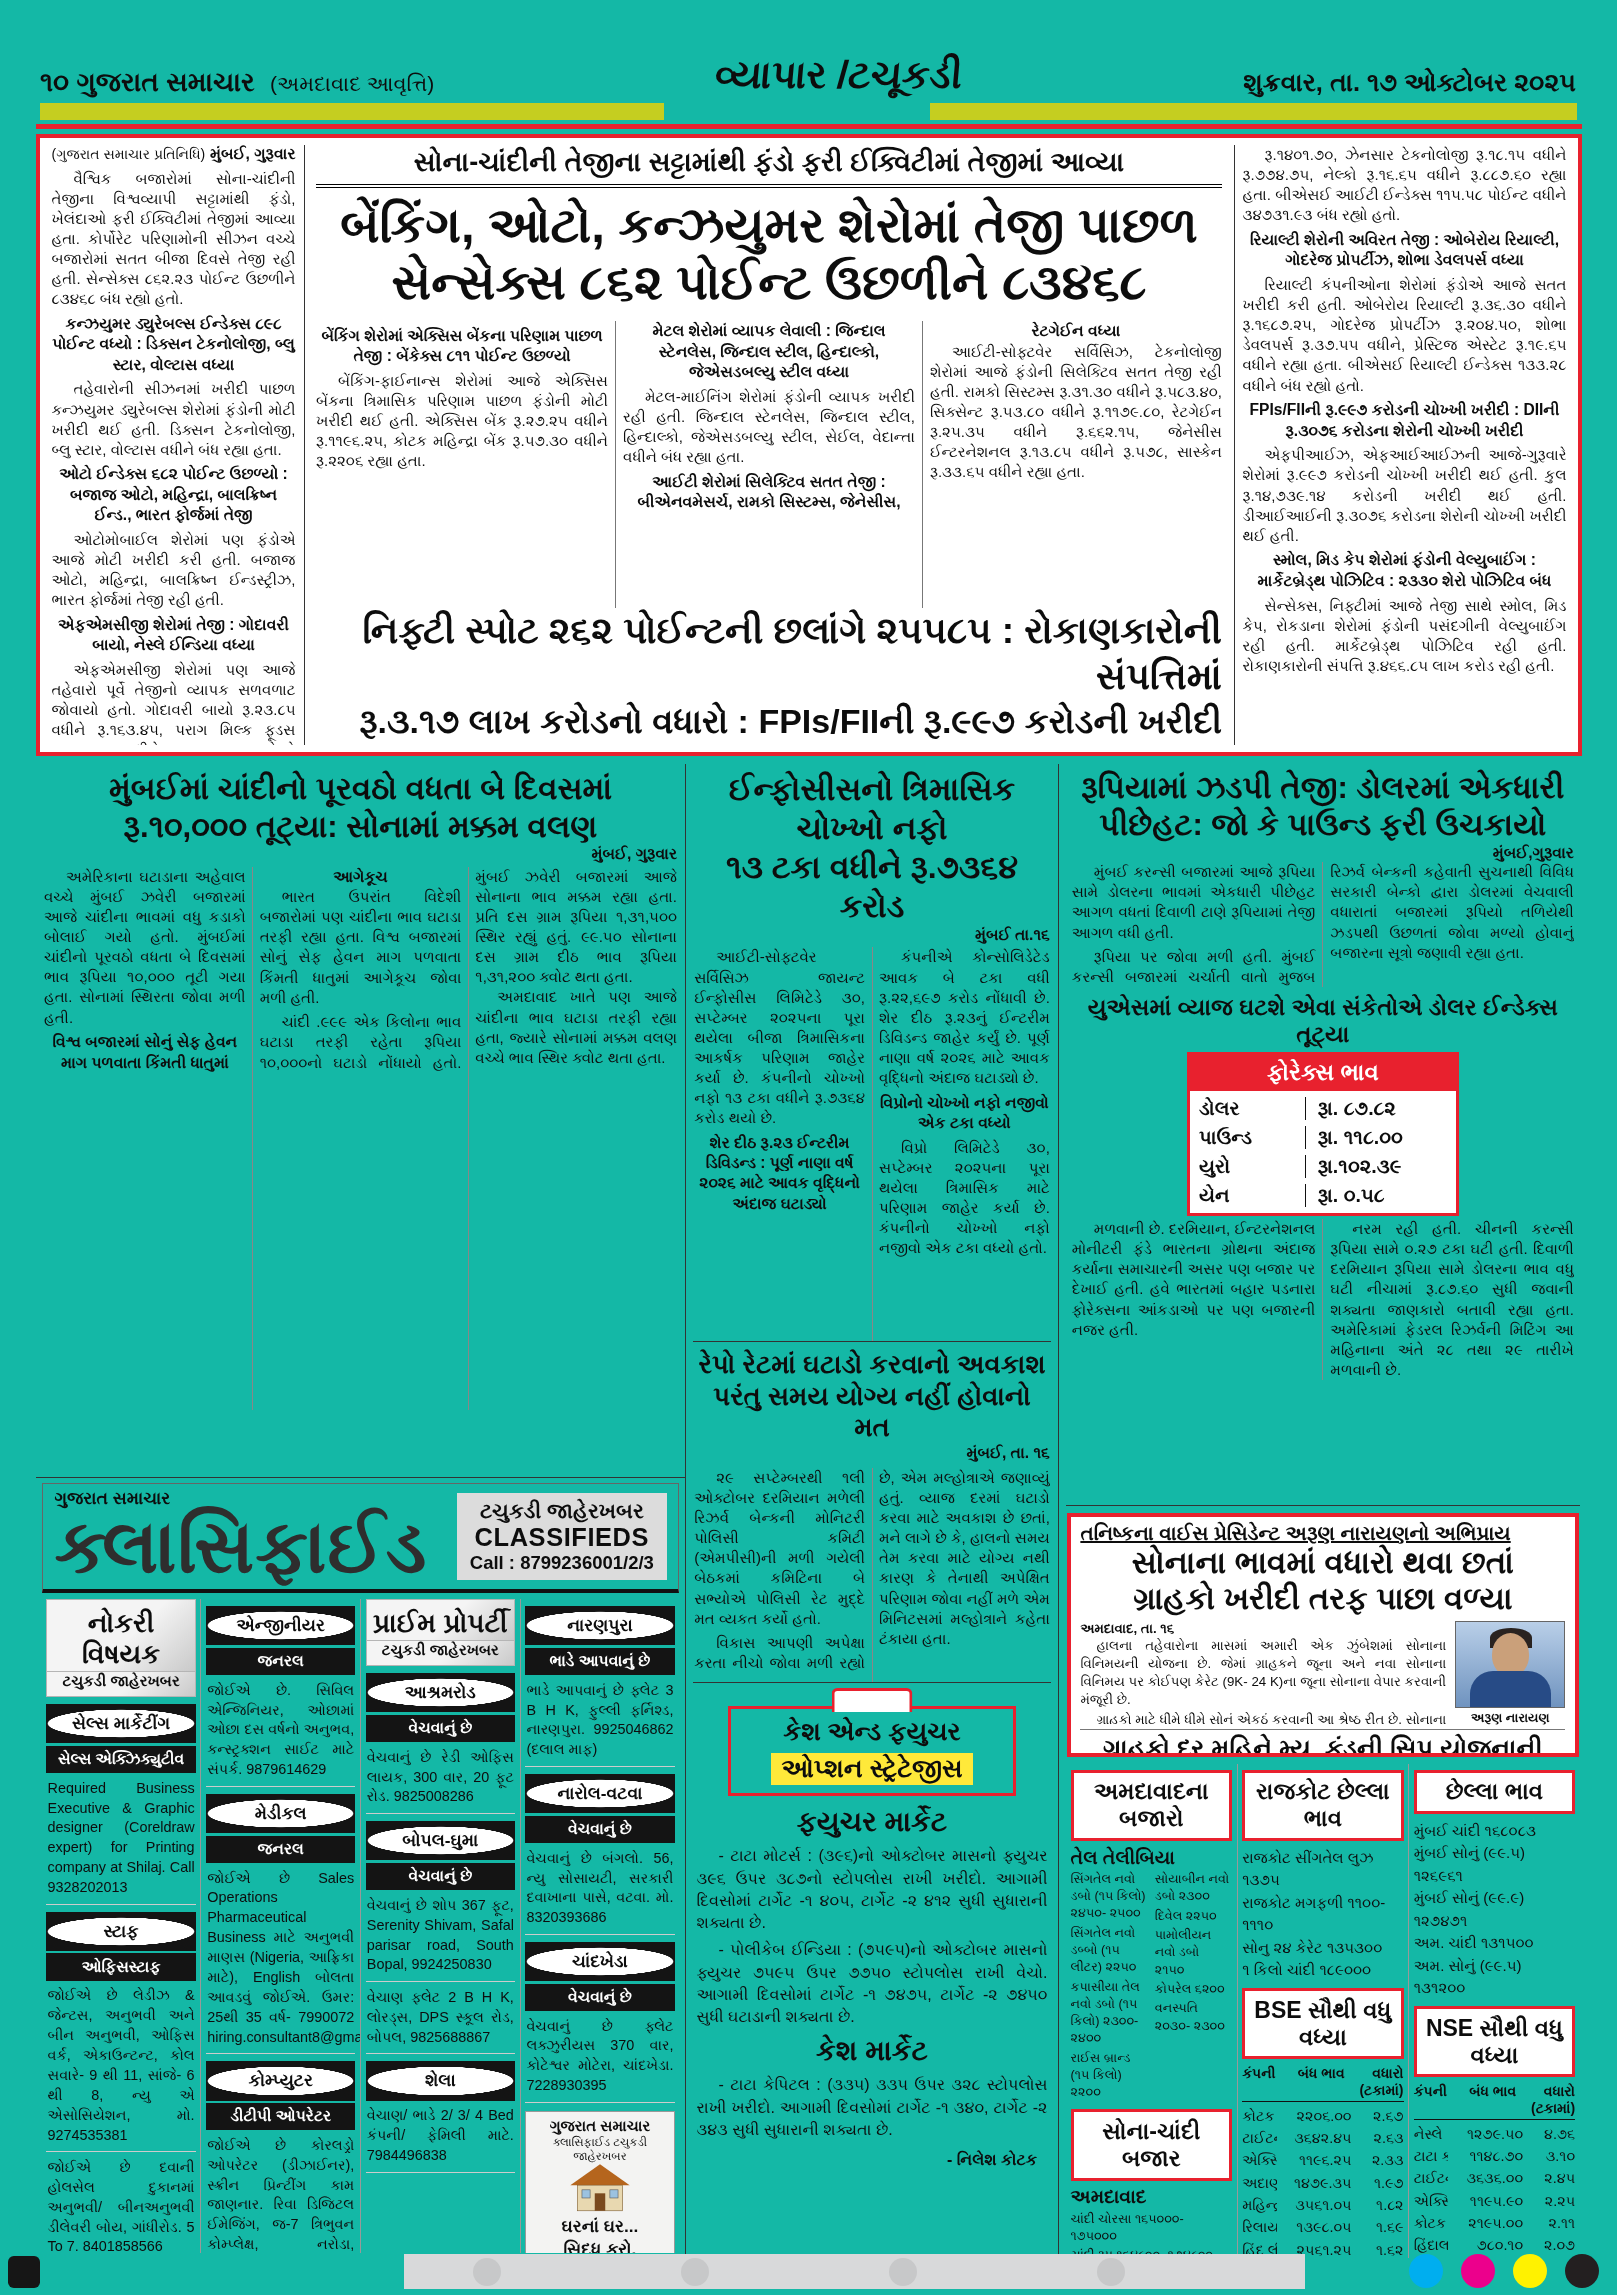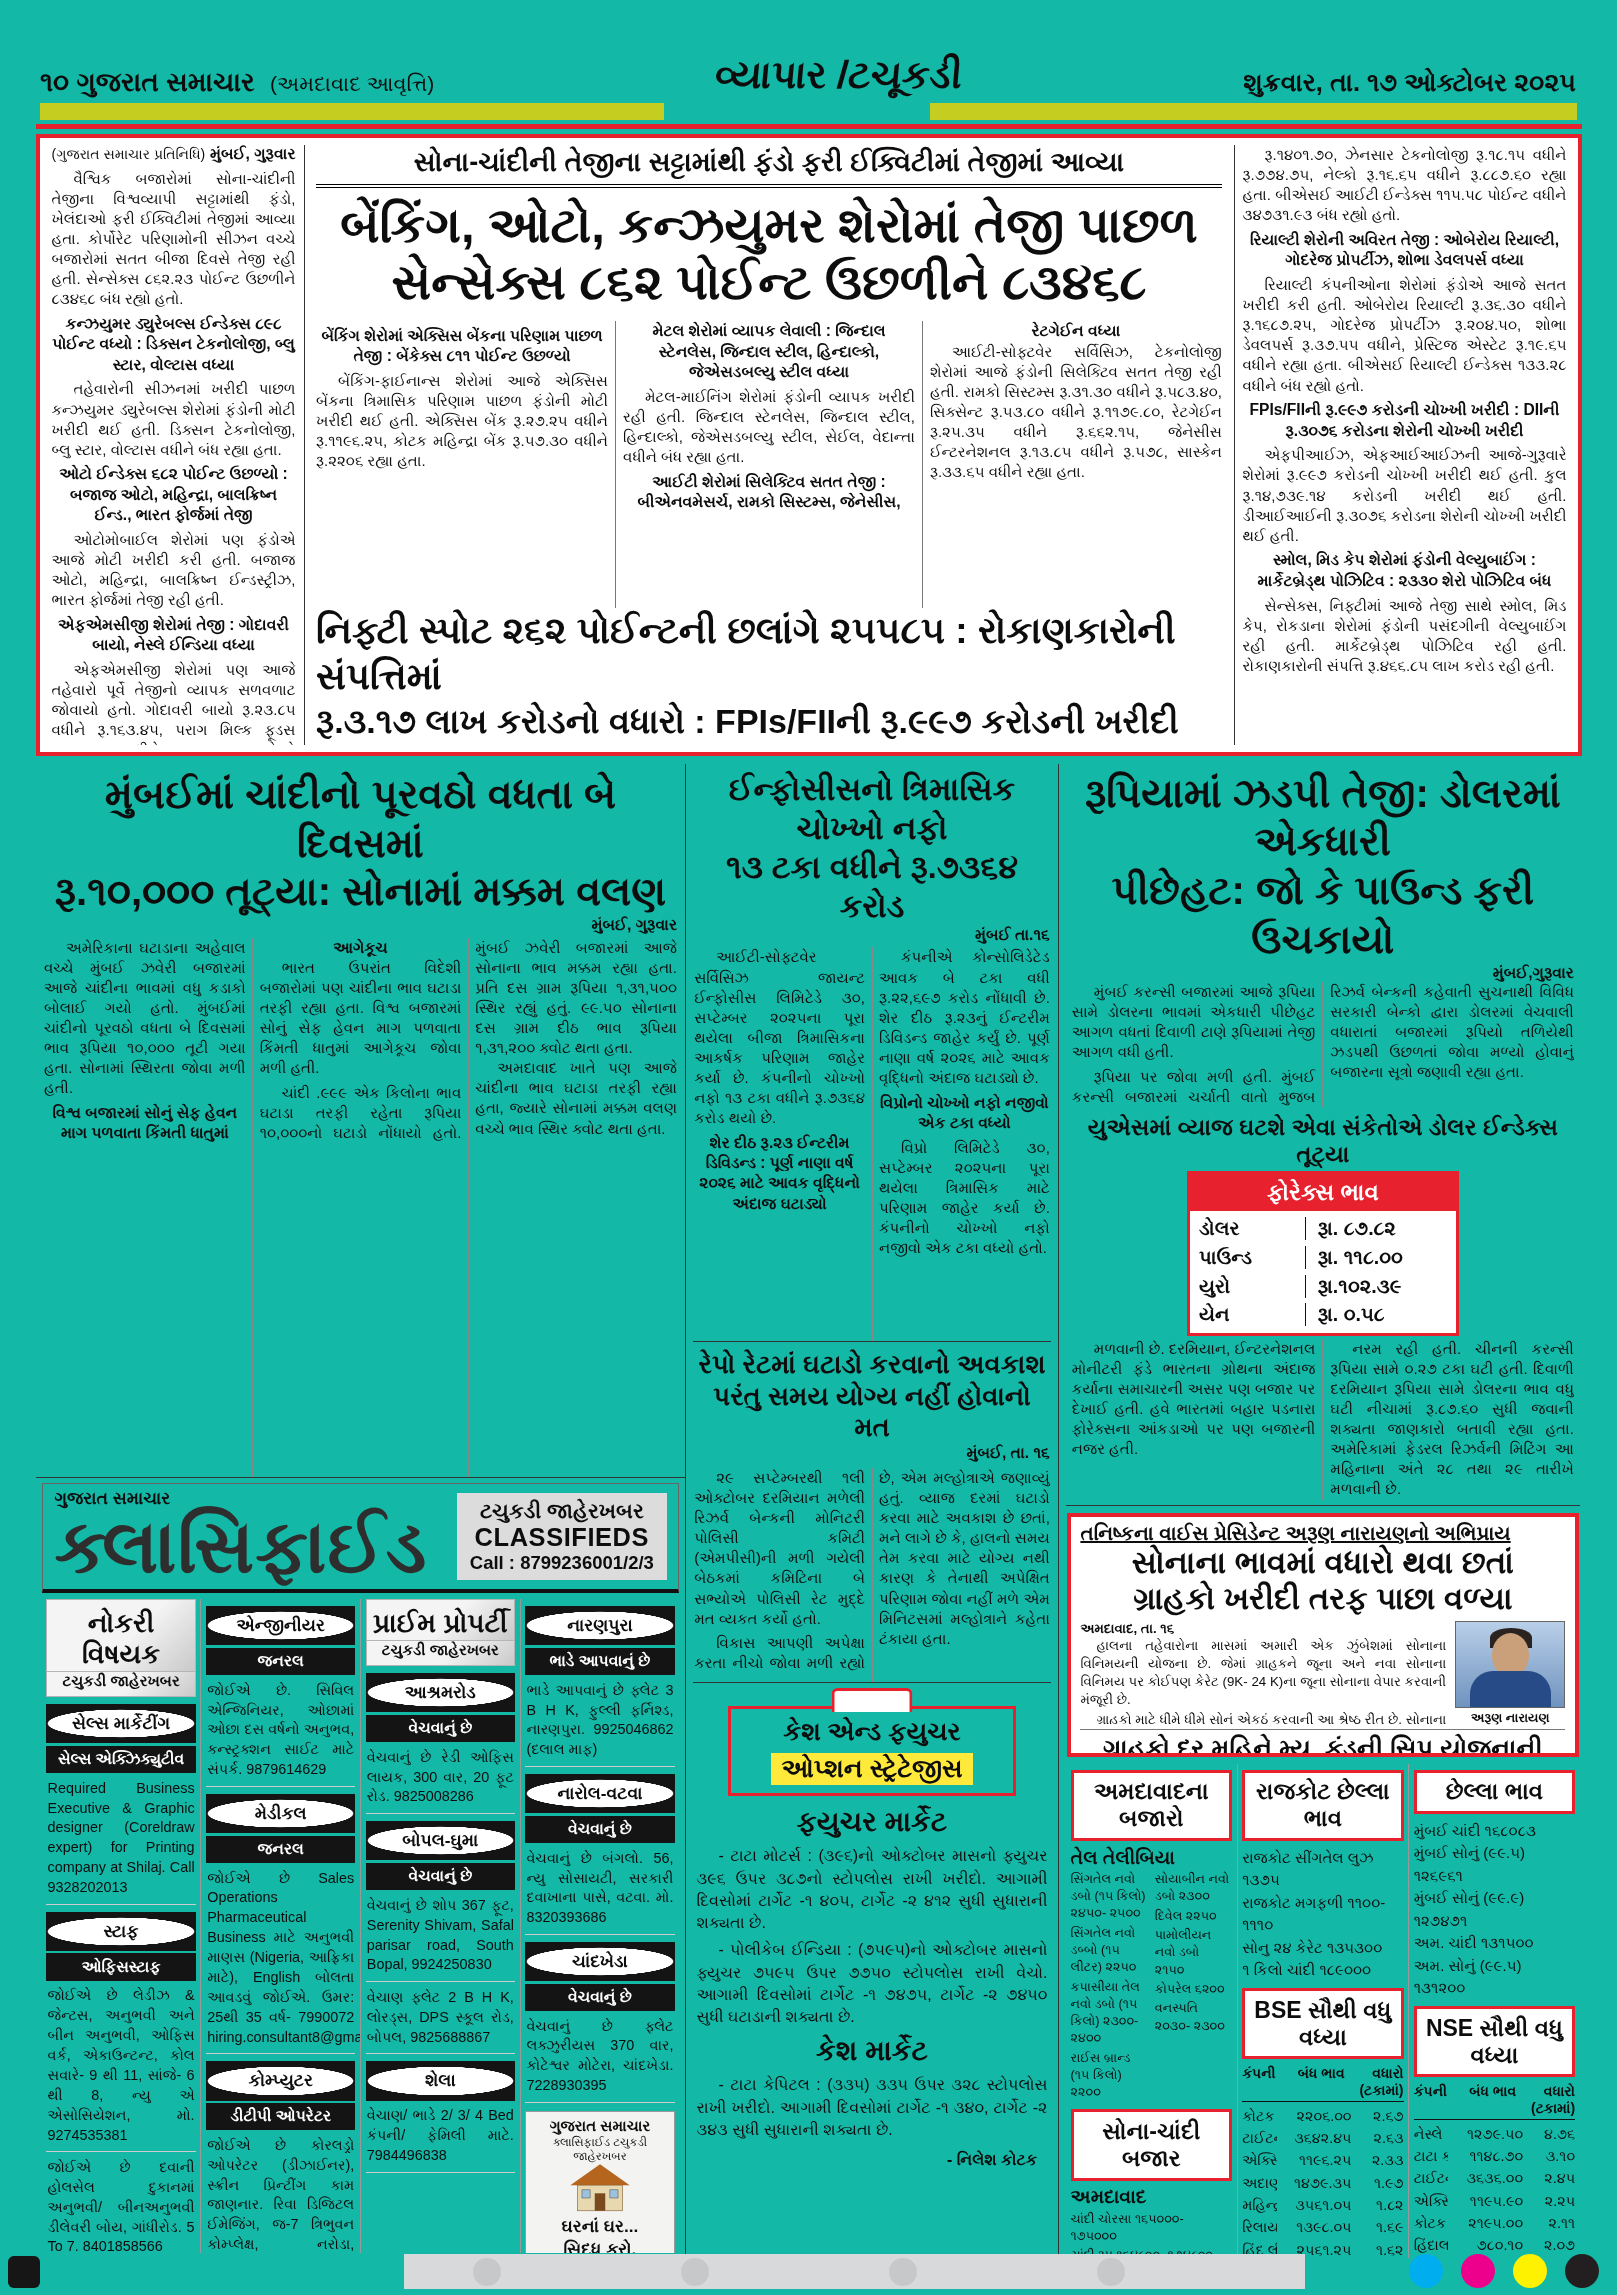--- a/index.html
+++ b/index.html
@@ -21,36 +21,36 @@
   .leadbox{position:absolute;left:36px;top:134px;width:1546px;height:622px;border:4px solid #e8212e;
            background:#fff;display:flex;padding:7px 3.5px;overflow:hidden}
   .lead-left{width:261px;padding:0 8px;border-right:1.2px solid #333;overflow:hidden}
   .lead-center{flex:1;padding:2.3px 11.6px;display:flex;flex-direction:column;overflow:hidden}
   .lead-right{width:341px;padding:0 8px;border-left:1.2px solid #333;overflow:hidden}
   .kicker{font-size:27px;font-weight:bold;text-align:center;padding-bottom:5.8px;
           border-bottom:4.6px double #000;margin-bottom:9.2px}
   .hl{font-size:49px;font-weight:bold;text-align:center;line-height:1.16}
   .center-flow{margin-top:10.4px;column-count:3;column-gap:15px;column-rule:0.6px solid #777;
                flex:1;overflow:hidden}
-  .lead-banner{margin-top:0;text-align:left}
+  .lead-banner{margin-top:0;text-align:right}
   .lb1{font-size:37px;font-weight:bold;line-height:1.25}
   .lb2{font-size:34px;font-weight:bold;line-height:1.25}
   
   .fh:empty,.fp:empty,.cl-hdr:empty,.cl-sub:empty,.cl-oval:empty,.cl-band:empty,.cl-ad:empty{display:none}
   .fh{font-weight:bold;text-align:center;font-size:15.6px;line-height:1.3;margin:4.6px 0}
   .fp{font-size:15px;line-height:1.34;text-align:justify;text-indent:22px;margin-bottom:4.6px}
   .byrow{display:flex;justify-content:space-between;align-items:baseline;margin-bottom:5.8px}
   .byline{font-size:14px}
   .dateline{font-weight:bold;font-size:15.6px;text-align:right}
   
   .lower{position:absolute;left:36px;top:764px;width:1546px;height:1494px;display:flex}
   .colL{width:650px;border-right:1.2px solid #333;display:flex;flex-direction:column;overflow:hidden}
   .colM{width:373px;border-right:1.2px solid #333;display:flex;flex-direction:column;padding:0 7px;overflow:hidden}
   .colR{flex:1;display:flex;flex-direction:column;padding:0 2.3px 0 7px;overflow:hidden}
-  .art-h{font-size:40px;font-weight:bold;text-align:center;line-height:1.22}
+  .art-h{font-size:31px;font-weight:bold;text-align:center;line-height:1.22}
   .art-h.mid{font-size:32px}
   .art-h.small{font-size:26px}
   .silver{height:714px;padding:5.8px 8px;border-bottom:1.2px solid #333;overflow:hidden}
   .silver-body{column-count:3;column-gap:14px;column-rule:0.6px solid #888;margin-top:3.5px;height:543px;overflow:hidden}
   .infosys{height:578px;padding:5.8px 1.2px;border-bottom:1.2px solid #333;overflow:hidden}
   .infosys-body{column-count:2;column-gap:14px;column-rule:0.6px solid #888;margin-top:3.5px;height:404px;overflow:hidden}
   .repo{height:341px;padding:7px 1.2px;border-bottom:1.2px solid #333;overflow:hidden}
   .repo-body{column-count:2;column-gap:14px;column-rule:0.6px solid #888;margin-top:5.8px;height:219px;overflow:hidden}
   .rupee{height:746px;padding:4.6px 5.8px;border-bottom:1.2px solid #333;overflow:hidden}
   .rup-flow{column-count:2;column-gap:15px;column-rule:0.6px solid #888;overflow:hidden}

